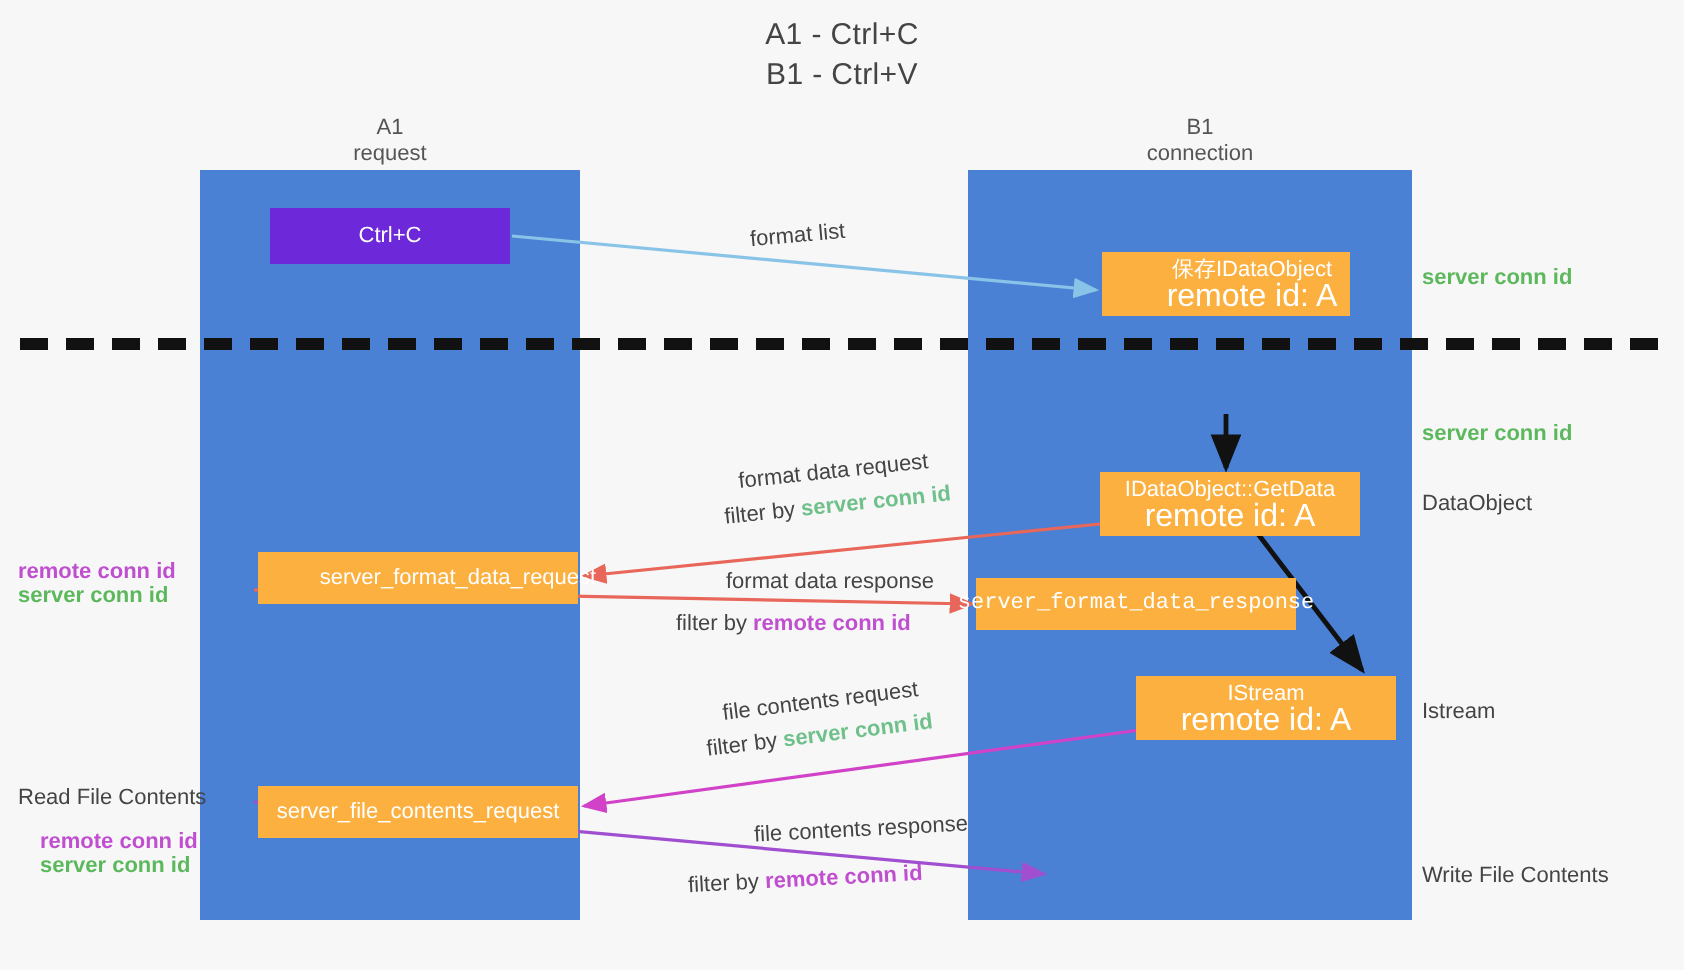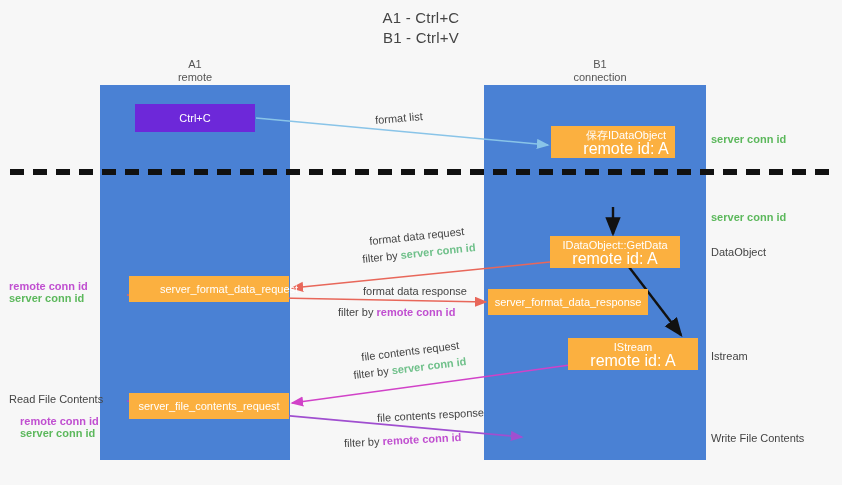--- a/index.html
+++ b/index.html
@@ -97,21 +97,21 @@
 
 <div class="stage">
 
   <div class="title">
     <div>A1 - Ctrl+C</div>
     <div>B1 - Ctrl+V</div>
   </div>
 
   <div class="col-head" style="left:145px; top:58px; width:100px;">
     <span class="l1">A1</span>
-    <span class="l2">remote</span>
+    <span class="l2">request</span>
   </div>
   <div class="col-head" style="left:545px; top:58px; width:110px;">
     <span class="l1">B1</span>
     <span class="l2">connection</span>
   </div>
 
   <div class="lane" style="left:100px; top:85px; width:190px; height:375px;"></div>
   <div class="lane" style="left:484px; top:85px; width:222px; height:375px;"></div>
 
   <svg class="overlay" viewBox="0 0 842 485">
@@ -167,21 +167,21 @@
 
   <div class="node orange" style="left:568px; top:338px; width:130px; height:32px;">
     <span>IStream</span>
     <span class="sub">remote id: A</span>
   </div>
 
   <div class="node orange" style="left:129px; top:276px; width:160px; height:26px;padding-left:46px;">
     <span>server_format_data_request</span>
   </div>
 
-  <div class="node orange" style="left:488px; top:289px; width:160px; height:26px;">
+  <div class="node orange" style="left:488px; top:289px; width:160px; height:26px;font-family:Liberation Mono, monospace;">
     <span>server_format_data_response</span>
   </div>
 
   <div class="node orange" style="left:129px; top:393px; width:160px; height:26px;">
     <span>server_file_contents_request</span>
   </div>
 
 
   <div class="lbl" style="left:375px; top:111px; transform: rotate(-5deg);">format list</div>
 

